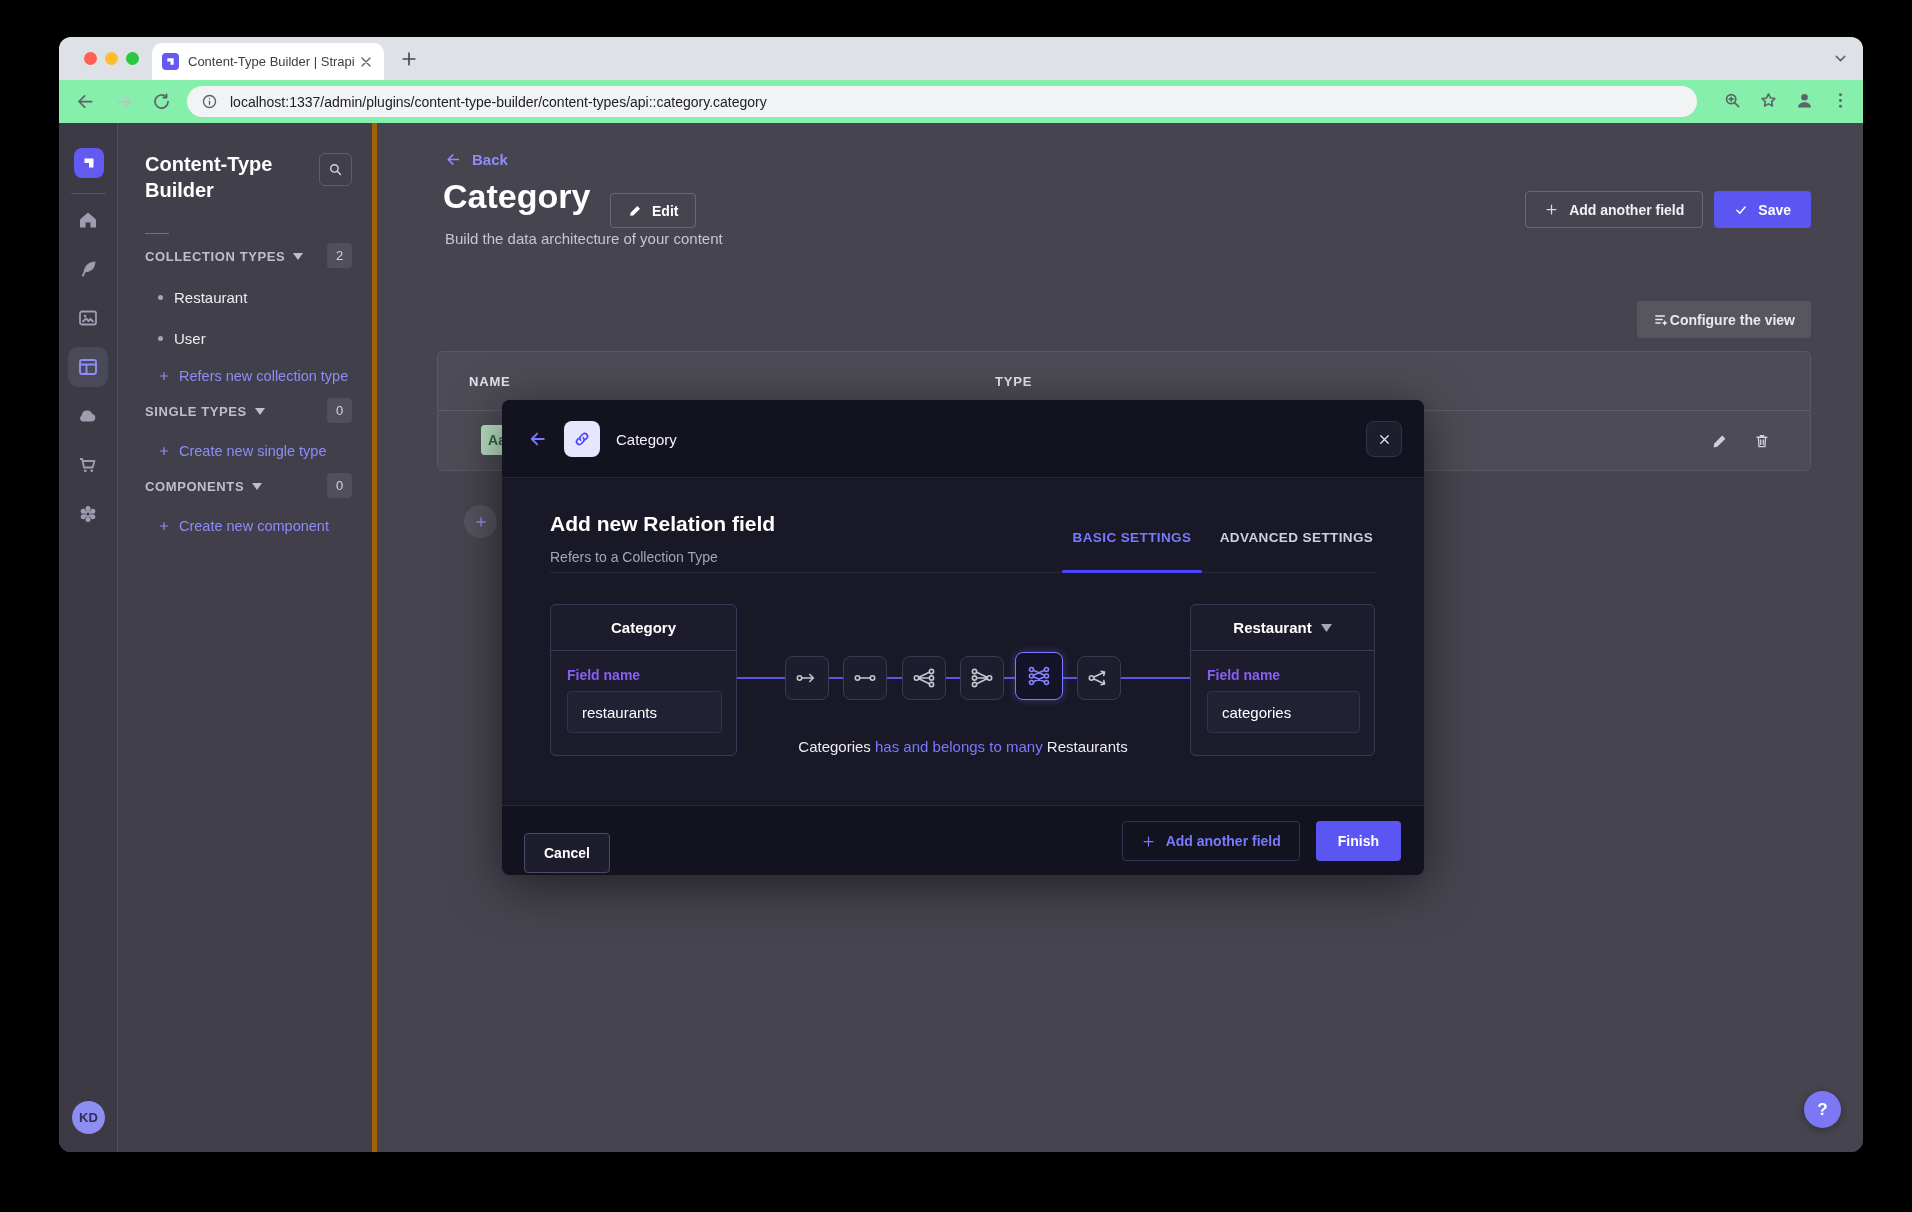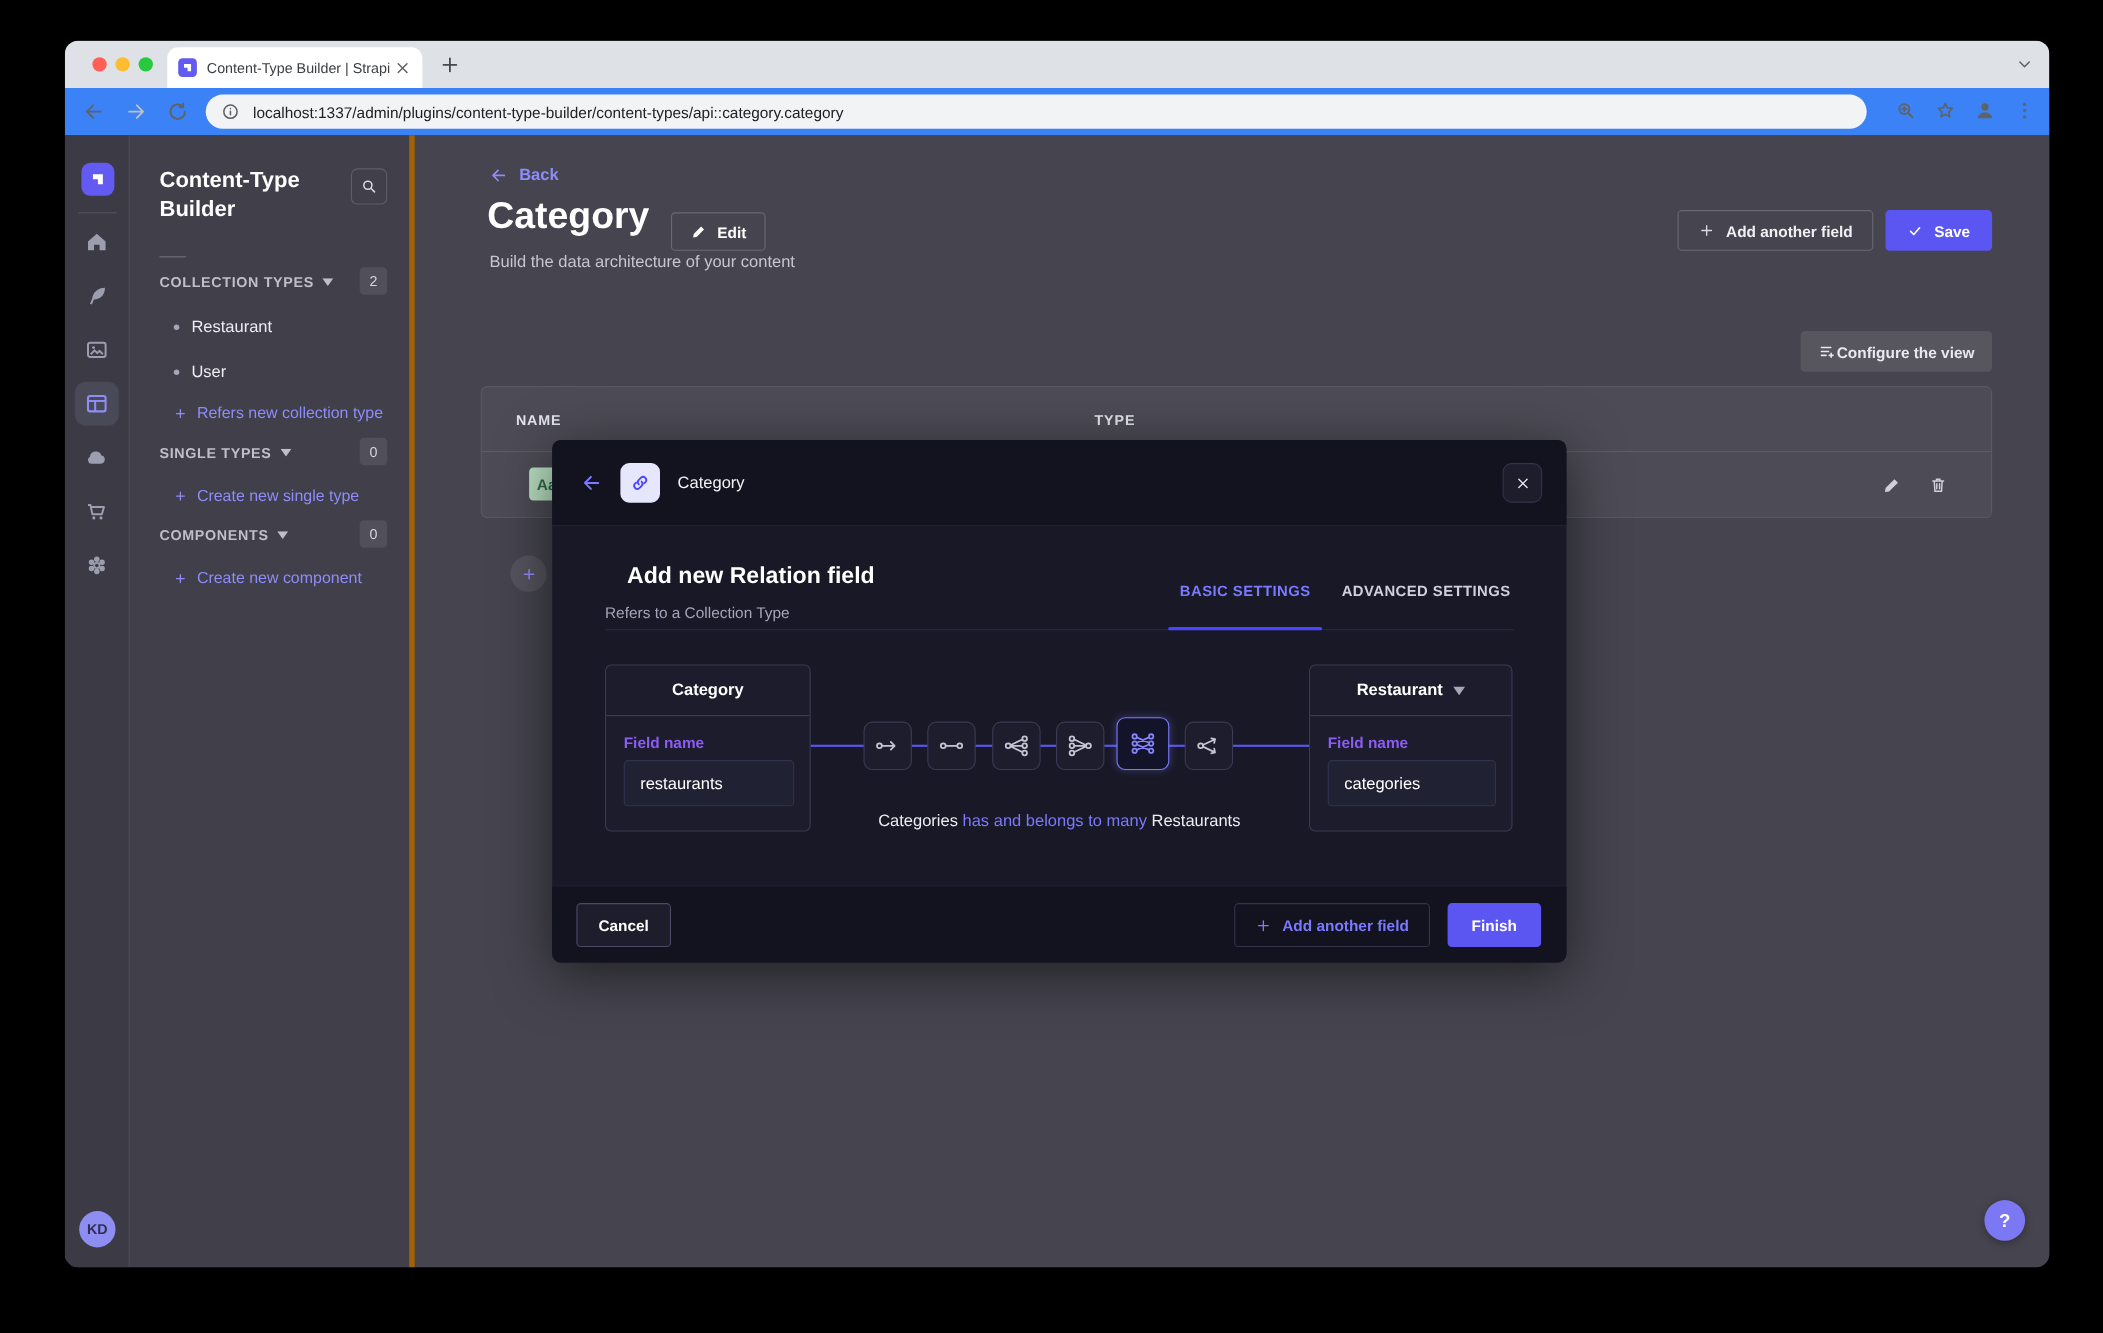--- a/index.html
+++ b/index.html
@@ -13,21 +13,21 @@
   .light { position:absolute; top:15px; width:13px; height:13px; border-radius:50%; }
   #light-red { left:25px; background:#FF5F57; }
   #light-yellow { left:46px; background:#FEBC2E; }
   #light-green { left:67px; background:#28C840; }
   #tab { position:absolute; left:93px; top:6px; width:232px; height:37px; background:#fff; border-radius:10px 10px 0 0; display:flex; align-items:center; padding:0 10px; }
   #tab-favicon { width:17px; height:17px; border-radius:4px; background:#635BF1; display:flex; align-items:center; justify-content:center; flex:none; }
   #tab-title { margin-left:9px; font-size:13px; color:#3C4043; white-space:nowrap; overflow:hidden; flex:1; }
   #tab-close { width:16px; height:16px; color:#5F6368; flex:none; cursor:pointer; }
   #newtab-btn { position:absolute; left:340px; top:12px; width:20px; height:20px; color:#444A50; }
   #tabbar-chevron { position:absolute; right:14px; top:13px; width:17px; height:17px; color:#5F6368; }
-  #urlbar { position:absolute; left:0; top:43px; width:100%; height:43px; background:#3b82f6; }
+  #urlbar { position:absolute; left:0; top:43px; width:100%; height:43px; background:#86efac; }
   .nav-ic { position:absolute; top:11px; width:21px; height:21px; color:#5F6368; }
   #nav-back { left:16px; }
   #nav-fwd { left:54px; color:#BDC1C6; }
   #nav-reload { left:92px; }
   #omnibox { position:absolute; left:128px; top:6px; width:1510px; height:31px; background:#F1F3F4; border-radius:16px; display:flex; align-items:center; padding:0 14px; }
   #omni-info { width:17px; height:17px; color:#5F6368; flex:none; }
   #omni-url { margin-left:12px; font-size:14px; color:#202124; white-space:nowrap; }
   #chrome-right { position:absolute; right:12px; top:10px; display:flex; gap:15px; align-items:center; }
   #chrome-right .cic { width:21px; height:21px; color:#5F6368; }
 
@@ -94,21 +94,21 @@
 
   
   #modal { position:absolute; left:443px; top:277px; width:922px; height:475px; background:#181826; border-radius:8px; box-shadow:0 10px 50px rgba(0,0,0,.55); z-index:50; }
   #modal-head { position:absolute; left:0; top:0; width:100%; height:78px; background:#131320; border-radius:8px 8px 0 0; border-bottom:1px solid #26263A; }
   #modal-back { position:absolute; left:26px; top:29px; width:20px; height:20px; color:#7B79FF; cursor:pointer; }
   #modal-linkbox { position:absolute; left:62px; top:21px; width:36px; height:36px; border-radius:8px; background:#E6E6FD; display:flex; align-items:center; justify-content:center; }
   #modal-linkbox svg { width:20px; height:20px; color:#4945FF; }
   #modal-crumb { position:absolute; left:114px; top:31px; font-size:15px; color:#F2F2F7; }
   #modal-close { position:absolute; right:22px; top:21px; width:36px; height:36px; border:1px solid #32324D; border-radius:8px; background:#1D1D2B; color:#E8E8F0; display:flex; align-items:center; justify-content:center; cursor:pointer; }
   #modal-close svg { width:15px; height:15px; }
-  #modal-title { position:absolute; left:48px; top:112px; font-size:21px; font-weight:bold; color:#fff;margin-left:20px; }
+  #modal-title { position:absolute; left:48px; top:112px; font-size:21px; font-weight:bold; color:#fff; }
   #modal-subtitle { position:absolute; left:48px; top:149px; font-size:14px; color:#A5A5BA; }
   .mtab { position:absolute; top:130px; font-size:13.5px; font-weight:bold; letter-spacing:.4px; cursor:pointer; text-align:center; }
   #tab-basic { left:560px; width:140px; color:#7B79FF; }
   #tab-advanced { left:712px; width:165px; color:#D0D0DC; }
   #tabs-divider { position:absolute; left:48px; top:172px; width:826px; height:1px; background:#2A2A3E; }
   #tab-underline { position:absolute; left:560px; top:170px; width:140px; height:3px; background:#4945FF; border-radius:2px; }
   .rel-card { position:absolute; top:204px; height:152px; background:#1D1C2C; border:1px solid #3A3A55; border-radius:6px; }
   #card-left { left:48px; width:187px; }
   #card-right { left:688px; width:185px; }
   .rel-card .card-head { position:absolute; left:0; top:0; width:100%; height:46px; border-bottom:1px solid #3A3A55; display:flex; align-items:center; justify-content:center; gap:9px; font-size:15px; font-weight:bold; color:#fff; }
@@ -118,21 +118,21 @@
   #card-left input { width:155px; } #card-right input { width:153px; }
   #rel-wire { position:absolute; left:235px; top:277px; width:453px; height:2px; background:#5A54E8; }
   .relbtn { position:absolute; top:256px; width:44px; height:44px; background:#1D1D2D; border:1px solid #3A3A55; border-radius:8px; display:flex; align-items:center; justify-content:center; color:#C5C5D2; cursor:pointer; }
   .relbtn svg { width:24px; height:24px; }
   #rel-oneway { left:283px; } #rel-onetoone { left:341px; } #rel-onetomany { left:400px; } #rel-manytoone { left:458px; }
   #rel-manytomany { left:513px; top:252px; width:48px; height:48px; border-color:#7B79FF; background:#13132A; color:#8584FF; box-shadow:0 0 8px rgba(123,121,255,.35); }
   #rel-manyway { left:575px; }
   #rel-sentence { position:absolute; left:0; top:338px; width:922px; text-align:center; font-size:15px; color:#ECECF2; }
   #rel-sentence .verb { color:#7B79FF; }
   #modal-foot { position:absolute; left:0; bottom:0; width:100%; height:70px; background:#131320; border-radius:0 0 8px 8px; border-top:1px solid #26263A; }
-  #cancel-btn { position:absolute; left:22px; top:15px; height:40px; padding:0 19px; background:#1D1D2B; border:1px solid #4A4A68; border-radius:4px; color:#fff; font-size:14px; font-weight:bold; display:flex; align-items:center; cursor:pointer; }
+  #cancel-btn { position:absolute; left:22px; top:27px; height:40px; padding:0 19px; background:#1D1D2B; border:1px solid #4A4A68; border-radius:4px; color:#fff; font-size:14px; font-weight:bold; display:flex; align-items:center; cursor:pointer; }
   #foot-right { position:absolute; right:23px; top:15px; display:flex; gap:16px; }
   #add-another-btn { height:40px; padding:0 18px; border:1px solid #32324D; border-radius:4px; color:#7B79FF; font-size:14px; font-weight:bold; display:flex; align-items:center; gap:10px; cursor:pointer; }
   #add-another-btn svg { width:15px; height:15px; }
   #finish-btn { height:40px; padding:0 22px; background:#5B55F2; border-radius:4px; color:#fff; font-size:14px; font-weight:bold; display:flex; align-items:center; cursor:pointer; }
 
   svg { display:block; }
 </style>
 </head>
 <body>
 

